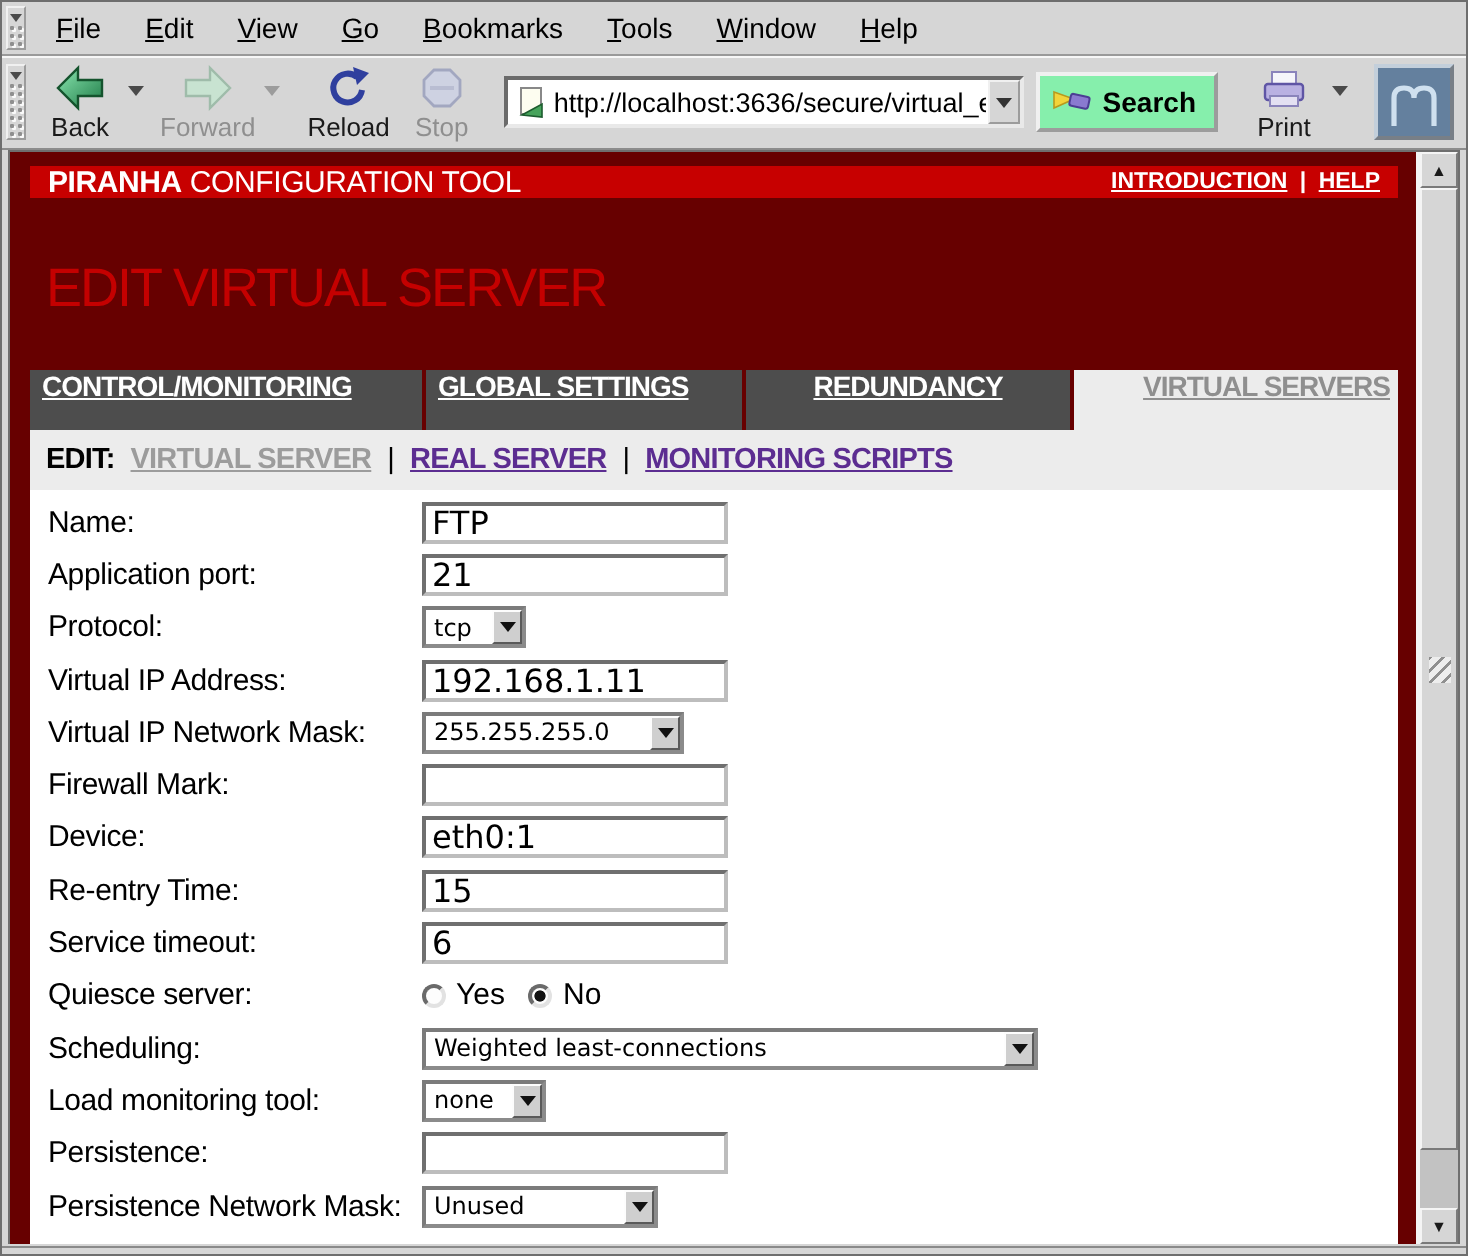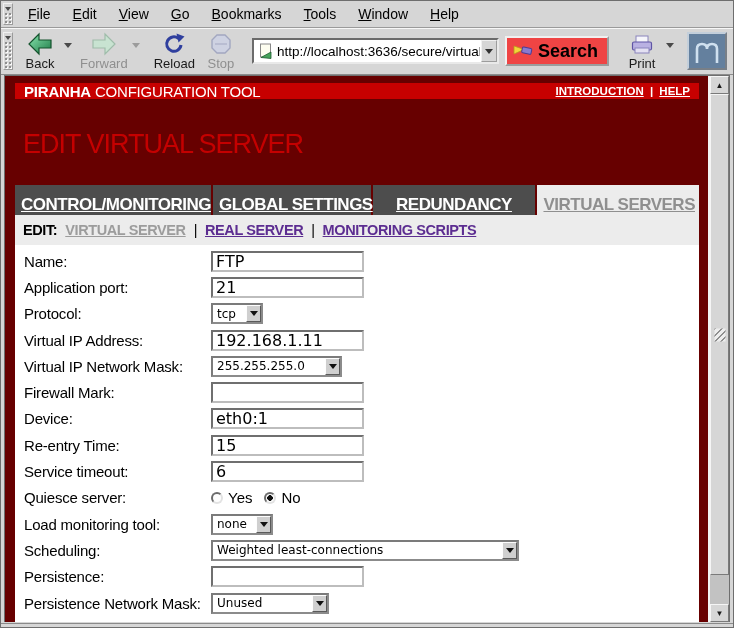--- a/index.html
+++ b/index.html
@@ -73,23 +73,23 @@
   }
   .url-dd {
     width:16px; align-self:stretch; background:#d6d6d6;
     border:1px outset #f0f0f0; display:flex; align-items:center; justify-content:center;
   }
   .url-dd i {
     width:0; height:0; border-left:4px solid transparent; border-right:4px solid transparent;
     border-top:5px solid #333;
   }
   .search-btn {
-    height:30px; background:#ef4444; border:2px outset #f0f0f0;
+    height:30px; background:#86efac; border:2px outset #f0f0f0;
     display:flex; align-items:center; gap:5px; padding:0 9px 0 6px;
-    font-size:18px; font-weight:bold; color:#000; margin-right:10px; white-space:nowrap;
+    font-size:14px; font-weight:bold; color:#000; margin-right:10px; white-space:nowrap;
   }
   .logo-btn {
     width:40px; height:38px; margin-left:8px; flex:none;
     background:#64809e; border:2px outset #c3cfdb;
     display:flex; align-items:center; justify-content:center;
   }
 
   
   .browser-body {
     height:547px; margin:0 3px; border:1px solid #6f6f6f; border-bottom:none;
@@ -108,22 +108,22 @@
   .header-links a, .hlink { color:#fff; text-decoration:underline; cursor:pointer; }
   .hsep { text-decoration:none; padding:0 3px; }
 
   .page-title {
     color:#c40000; font-size:27px; letter-spacing:-1px; font-stretch:condensed;
     margin:28px 0 24px 8px; line-height:34px; white-space:nowrap;
   }
 
   .tabs { display:flex; gap:2px; height:30px; }
   .tab {
-    background:#4d4d4d; display:flex; align-items:flex-end; padding:0 6px;
-    font-size:17px; font-weight:bold; letter-spacing:-0.5px; font-stretch:condensed;
+    background:#4d4d4d; display:flex; align-items:flex-start; padding:0 6px;
+    font-size:14px; font-weight:bold; letter-spacing:-0.5px; font-stretch:condensed;
     white-space:nowrap; cursor:pointer;
   }
   .tab span { color:#fff; text-decoration:underline; }
   .tab.t1 { width:196px; }
   .tab.t2 { width:158px; }
   .tab.t3 { width:162px; justify-content:center; }
   .tab.active { background:#ececec; flex:1; justify-content:flex-end; padding-right:4px; }
   .tab.active span { color:#8f8f8f; }
 
   .subnav {
@@ -412,40 +412,40 @@
               <span>Yes</span>
             </span>
             <span class="radio-option">
               <span class="radio checked"></span>
               <span>No</span>
             </span>
           </span>
         </div>
 
         <div class="frow">
+          <span class="flabel">Scheduling:</span>
+          <div class="sel w-sel-sched">
+            <span class="sel-text">Weighted least-connections</span>
+            <span class="sel-arrow">
+                <i></i>
+              </span>
+          </div>
+        </div>
+
+        <div class="frow">
           <span class="flabel">Load monitoring tool:</span>
           <div class="sel w-sel-none">
             <span class="sel-text">none</span>
             <span class="sel-arrow">
                 <i></i>
               </span>
           </div>
         </div>
 
         <div class="frow">
-          <span class="flabel">Scheduling:</span>
-          <div class="sel w-sel-sched">
-            <span class="sel-text">Weighted least-connections</span>
-            <span class="sel-arrow">
-                <i></i>
-              </span>
-          </div>
-        </div>
-
-        <div class="frow">
           <span class="flabel">Persistence:</span>
           <input class="tinput w-std" value="" style="">
         </div>
 
         <div class="frow">
           <span class="flabel">Persistence Network Mask:</span>
           <div class="sel w-sel-unused">
             <span class="sel-text">Unused</span>
             <span class="sel-arrow">
                 <i></i>

